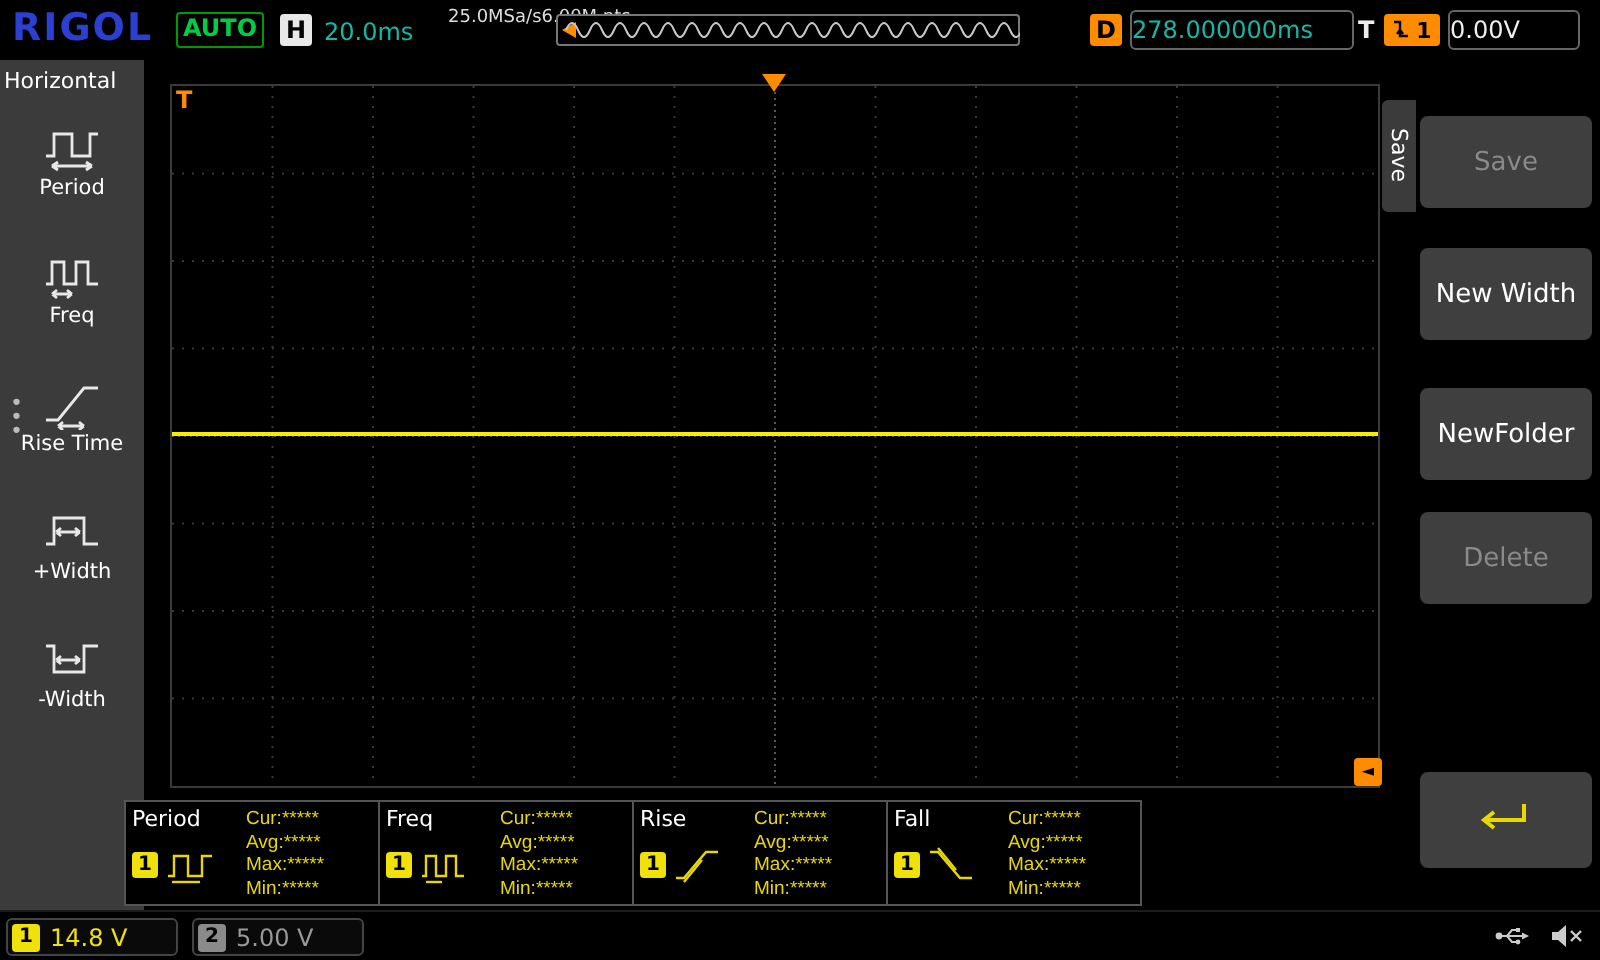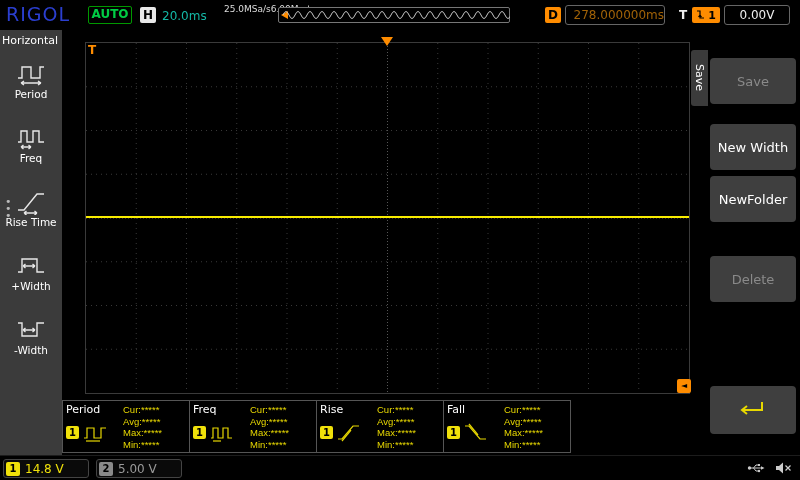--- a/index.html
+++ b/index.html
@@ -2,42 +2,42 @@
 <html><head>
 <meta charset="utf-8">
 <style>
   *{margin:0;padding:0;box-sizing:border-box}
   html,body{width:800px;height:480px;background:#000;overflow:hidden;
     font-family:"DejaVu Sans","Liberation Sans",sans-serif;color:#fff}
   #stage{position:relative;width:800px;height:480px;background:#000}
 
   
   .topbar{position:absolute;left:0;top:0;width:800px;height:30px;background:#000}
-  .logo{position:absolute;left:6px;top:3px;font-size:19px;font-weight:normal;color:#2b3fd0;letter-spacing:1px}
+  .logo{position:absolute;left:6px;top:3px;font-size:19px;font-weight:bold;color:#2b3fd0;letter-spacing:1px}
   .auto{position:absolute;left:88px;top:6px;width:44px;height:18px;border:1px solid #090;color:#0c4;
     font-size:12px;font-weight:bold;text-align:center;line-height:15px;border-radius:2px;background:#000}
   .hbadge{position:absolute;left:140px;top:7px;width:16px;height:16px;background:#e8e8e8;color:#000;
     font-weight:bold;font-size:12px;text-align:center;line-height:16px;border-radius:2px}
   .tbase{position:absolute;left:162px;top:9px;font-size:12px;color:#14b8a6}
   .rate{position:absolute;left:224px;top:4px;font-size:9px;line-height:11px;color:#ddd;display:flex;flex-direction:row}
   .wavebar{position:absolute;left:278px;top:7px;width:232px;height:16px;border:1px solid #777;background:#000;border-radius:2px}
   .wavecursor{position:absolute;left:2px;top:3px;width:0;height:0;border-right:7px solid #ff8c00;
     border-top:4px solid transparent;border-bottom:4px solid transparent}
   .dbadge{position:absolute;left:545px;top:7px;width:16px;height:16px;background:#ff8c00;color:#000;
     font-weight:bold;font-size:12px;text-align:center;line-height:16px;border-radius:2px}
-  .delaybox{position:absolute;left:565px;top:5px;width:100px;height:20px;border:1px solid #666;border-radius:3px;
-    font-size:12px;color:#a16207;text-align:right;line-height:18px}
+  .delaybox{position:absolute;left:565px;top:5px;width:112px;height:20px;border:1px solid #666;border-radius:3px;
+    font-size:12px;color:#14b8a6;text-align:left;line-height:18px}
   .tlabel{position:absolute;left:679px;top:8px;font-size:12px;color:#eee;font-weight:bold}
   .trigbadge{position:absolute;left:692px;top:7px;width:28px;height:16px;background:#ff8c00;border-radius:2px;
     display:flex;align-items:center;justify-content:center;gap:2px;color:#000;font-size:11px;font-weight:bold}
   .triglevel{position:absolute;left:724px;top:5px;width:66px;height:20px;border:1px solid #666;border-radius:3px;
-    font-size:12px;color:#eee;text-align:center;line-height:18px}
-
-  
-  .sidebar{position:absolute;left:0;top:30px;width:62px;height:425px;background:#3b3b3b;
+    font-size:12px;color:#eee;text-align:left;line-height:18px}
+
+  
+  .sidebar{position:absolute;left:0;top:30px;width:72px;height:425px;background:#3b3b3b;
     display:flex;flex-direction:column;align-items:flex-start}
   .side-title{font-size:11px;color:#fff;margin:4px 0 0 0;align-self:flex-start;padding-left:2px}
   .side-item{width:100%;height:64px;display:flex;flex-direction:column;align-items:center;justify-content:center;gap:1px;cursor:default}
   .side-item svg{stroke:#e8e8e8;fill:none;stroke-width:1.4}
   .slabel{font-size:10.5px;color:#fff;white-space:nowrap}
   .side-dots{position:absolute;left:5px;top:168px;color:#bbb;font-size:11px;line-height:7px;letter-spacing:0}
 
   
   .grid{position:absolute;left:85px;top:42px;width:605px;height:352px;border:1px solid #3a3a3a;background:#000}
   .grid svg{position:absolute;left:0;top:0}
@@ -47,21 +47,21 @@
     border-right:6px solid transparent;border-top:9px solid #ff8c00}
   .delay-marker{position:absolute;left:677px;top:379px;width:14px;height:14px;background:#ff8c00;border-radius:2px;
     color:#000;font-size:8px;text-align:center;line-height:14px;font-weight:bold}
 
   
   .save-tab{position:absolute;left:691px;top:50px;width:17px;height:56px;background:#3b3b3b;color:#fff;
     font-size:11px;writing-mode:vertical-rl;text-align:center;border-radius:3px 0 0 3px;line-height:17px}
   .menu-btn{position:absolute;left:710px;width:86px;height:46px;background:#3f3f3f;border:none;border-radius:4px;
     color:#fff;font-size:13px;display:flex;align-items:center;justify-content:center;font-family:inherit;cursor:pointer}
   .menu-btn.disabled{color:#8a8a8a}
-  #btn-save{top:58px}#btn-newfile{top:124px}#btn-newfolder{top:176px}#btn-delete{top:256px}
+  #btn-save{top:58px}#btn-newfile{top:124px}#btn-newfolder{top:194px}#btn-delete{top:256px}
   #btn-enter{top:386px;height:48px}
   #btn-enter svg{stroke:#e8d800;fill:none;stroke-width:2}
 
   
   .measbar{position:absolute;left:62px;top:400px;display:flex}
   .meas-box{width:128px;height:53px;border:1px solid #555;background:#000;display:flex;padding:2px 3px;margin-right:-1px}
   .meas-left{width:57px;display:flex;flex-direction:column}
   .meas-name{font-size:11px;color:#fff}
   .meas-iconrow{display:flex;align-items:center;gap:3px;margin-top:5px}
   .ch-badge{width:13px;height:13px;background:#f0e10a;color:#000;font-size:10px;font-weight:bold;

